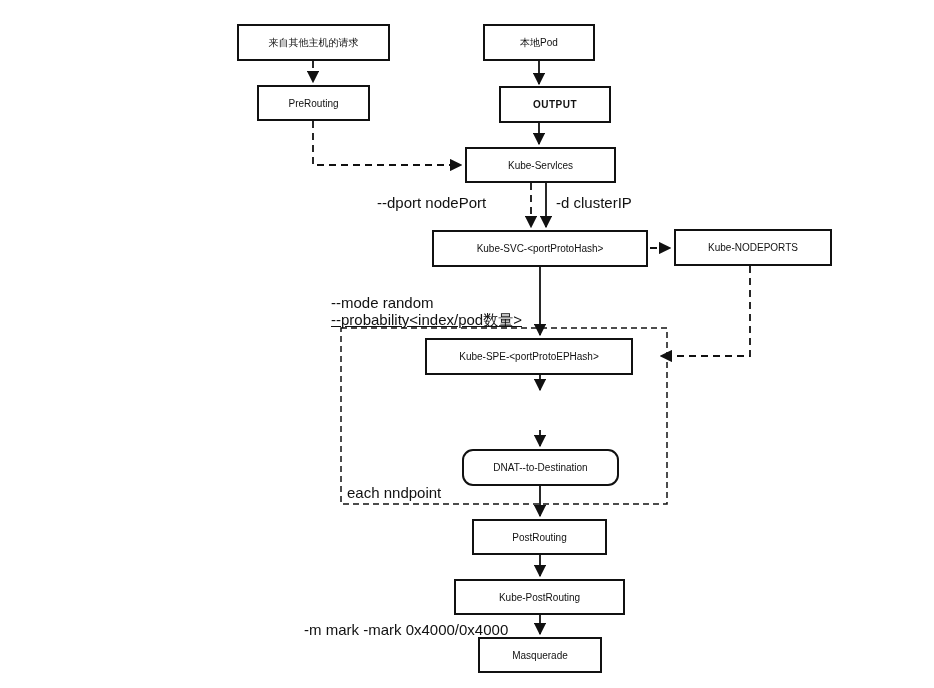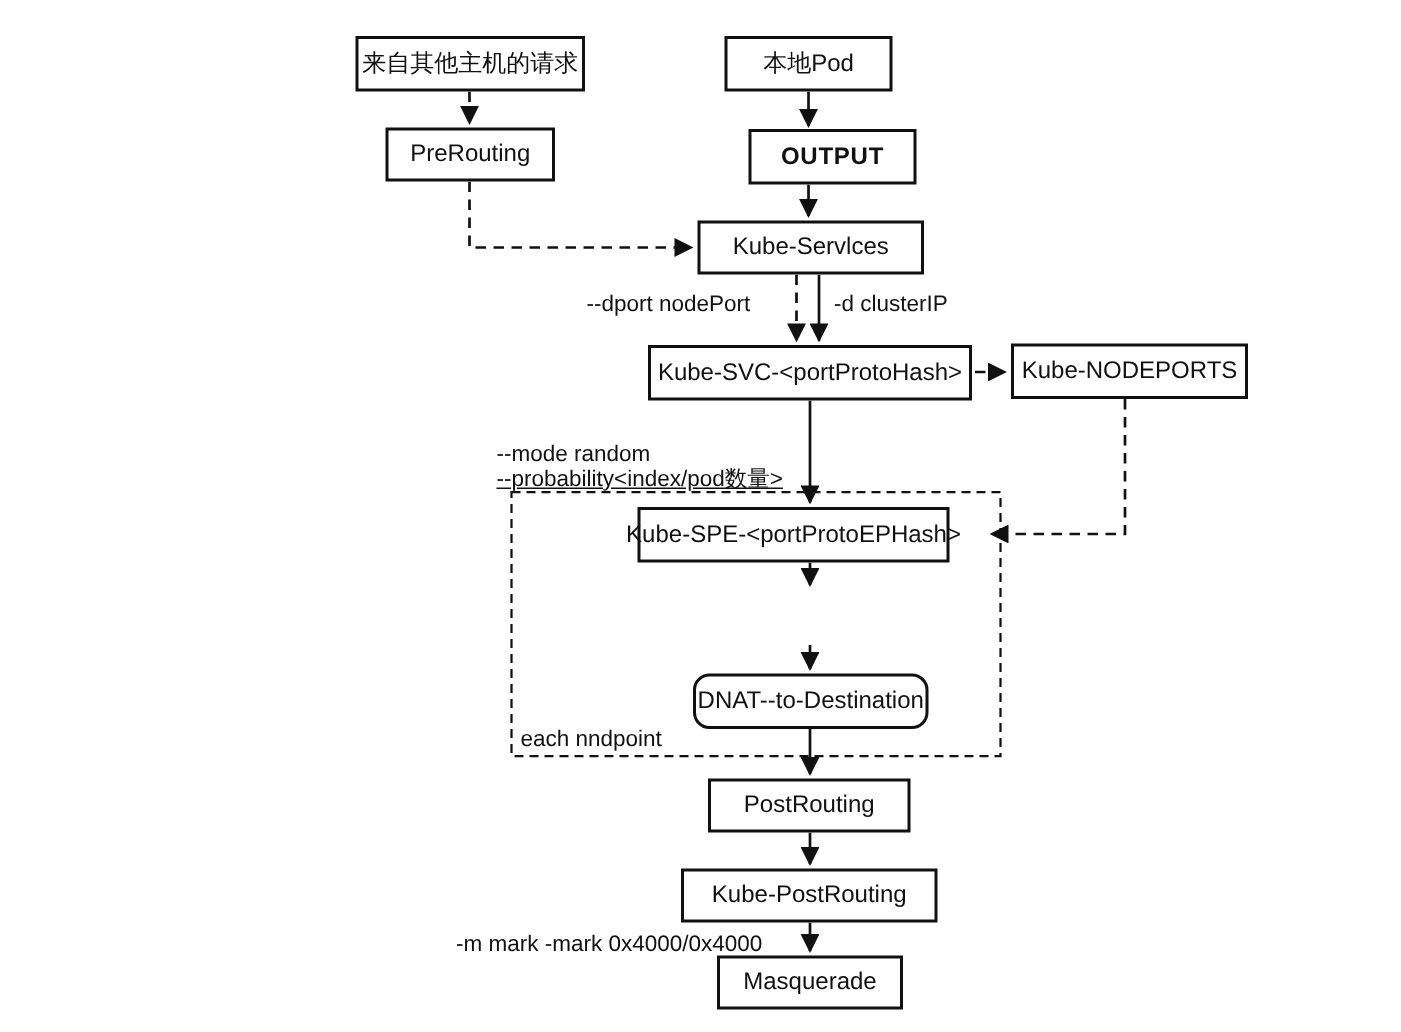--- a/index.html
+++ b/index.html
@@ -9,21 +9,21 @@
     background:#ffffff;
     font-family:"Liberation Sans","DejaVu Sans",sans-serif;
     color:#111111;
     overflow:hidden;
   }
   .node{
     position:absolute;
     border:2px solid #111111;
     background:#ffffff;
     display:flex;align-items:center;justify-content:center;
-    font-size:16px;
+    font-size:10px;
     white-space:nowrap;
     box-sizing:border-box;
     z-index:2;
   }
   .node.bold{font-weight:bold;letter-spacing:.5px;}
   .edge-label{
     position:absolute;
     font-size:15px;
     white-space:nowrap;
     z-index:3;
@@ -84,21 +84,21 @@
 
 
   <div class="node" style="left:462px;top:449px;width:157px;height:37px;border-radius:11px;">DNAT--to-Destination</div>
 
   <div class="node" style="left:472px;top:519px;width:135px;height:36px;">PostRouting</div>
 
   <div class="node" style="left:454px;top:579px;width:171px;height:36px;">Kube-PostRouting</div>
 
   <div class="node" style="left:478px;top:637px;width:124px;height:36px;">Masquerade</div>
 
-  <div class="edge-label" style="left:391px;top:194px;">--dport nodePort</div>
+  <div class="edge-label" style="left:377px;top:194px;">--dport nodePort</div>
 
   <div class="edge-label" style="left:556px;top:194px;">-d clusterIP</div>
 
   <div class="edge-label" style="left:331px;top:294px;">--mode random</div>
 
   <div class="edge-label" style="left:331px;top:311px;text-decoration:underline;">--probability&lt;index/pod数量&gt;</div>
 
   <div class="edge-label" style="left:347px;top:484px;">each nndpoint</div>
 
   <div class="edge-label" style="left:304px;top:621px;">-m mark -mark 0x4000/0x4000</div>

